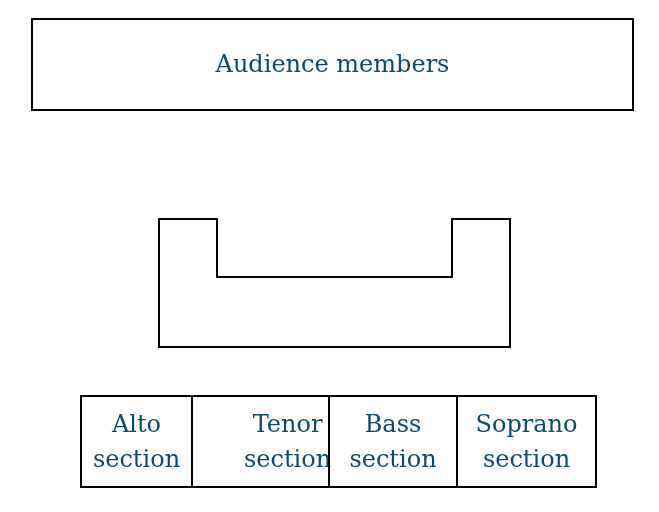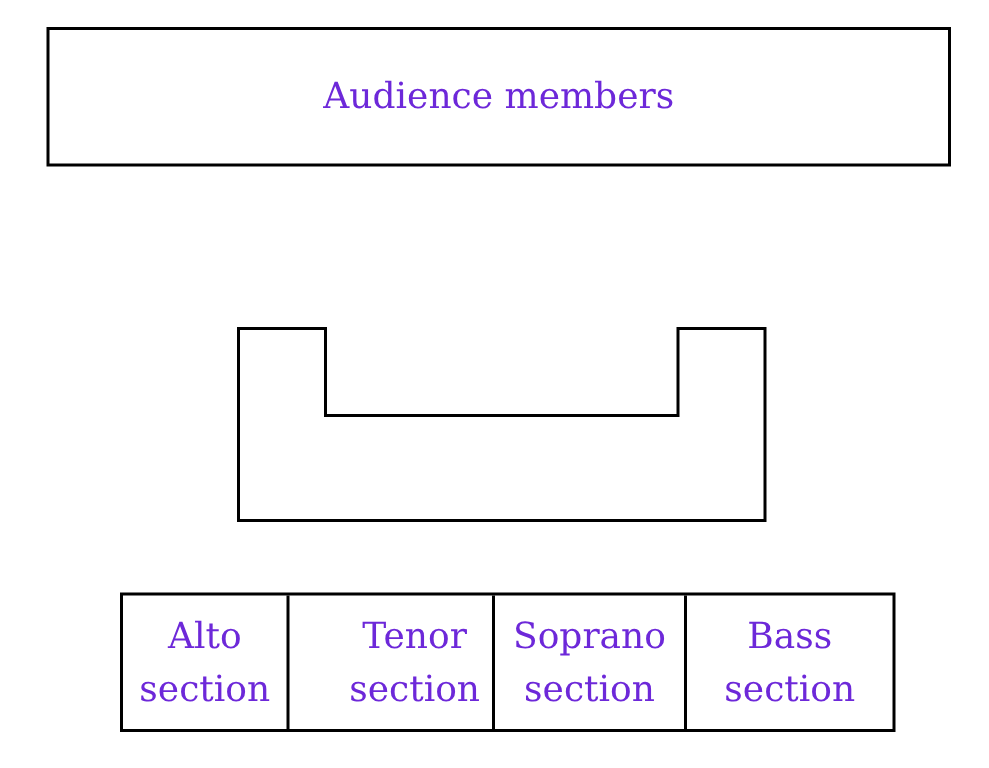--- a/index.html
+++ b/index.html
@@ -22,21 +22,21 @@
     border: 2px solid #000000;
     background: #ffffff;
     display: flex;
     align-items: center;
     justify-content: center;
     text-align: center;
   }
   .label {
     font-size: 24px;
     line-height: 1.2;
-    color: #6d28d9;
+    color: #0c4a6e;
   }
   .audience-box {
     left: 31px;
     top: 18px;
     width: 603px;
     height: 93px;
   }
   .conductor-box {
     left: 255px;
     top: 172px;
@@ -75,21 +75,21 @@
     height: 93px;
     box-sizing: border-box;
     border: 2px solid #000000;
     display: flex;
     background: #ffffff;
   }
   .section-cell {
     box-sizing: border-box;
     display: flex;
     align-items: center;
-    justify-content: flex-end;
+    justify-content: flex-start;
     text-align: center;
   }
   .section-cell + .section-cell {
     border-left: 2px solid #000000;
   }
   .section-cell:nth-child(1) { width: 109px; }
   .section-cell:nth-child(2) { width: 137px; padding-left: 43px; }
   .section-cell:nth-child(3) { width: 128px; }
   .section-cell:nth-child(4) { width: 139px; }
   .section-cell .label {
@@ -114,20 +114,20 @@
   </div>
 
   <div class="sections-row">
     <div class="section-cell">
       <span class="label">Alto section</span>
     </div>
     <div class="section-cell">
       <span class="label">Tenor section</span>
     </div>
     <div class="section-cell">
-      <span class="label">Soprano section</span>
+      <span class="label">Bass section</span>
     </div>
     <div class="section-cell">
-      <span class="label">Bass section</span>
+      <span class="label">Soprano section</span>
     </div>
   </div>
 
 </div>
 
 </body></html>

